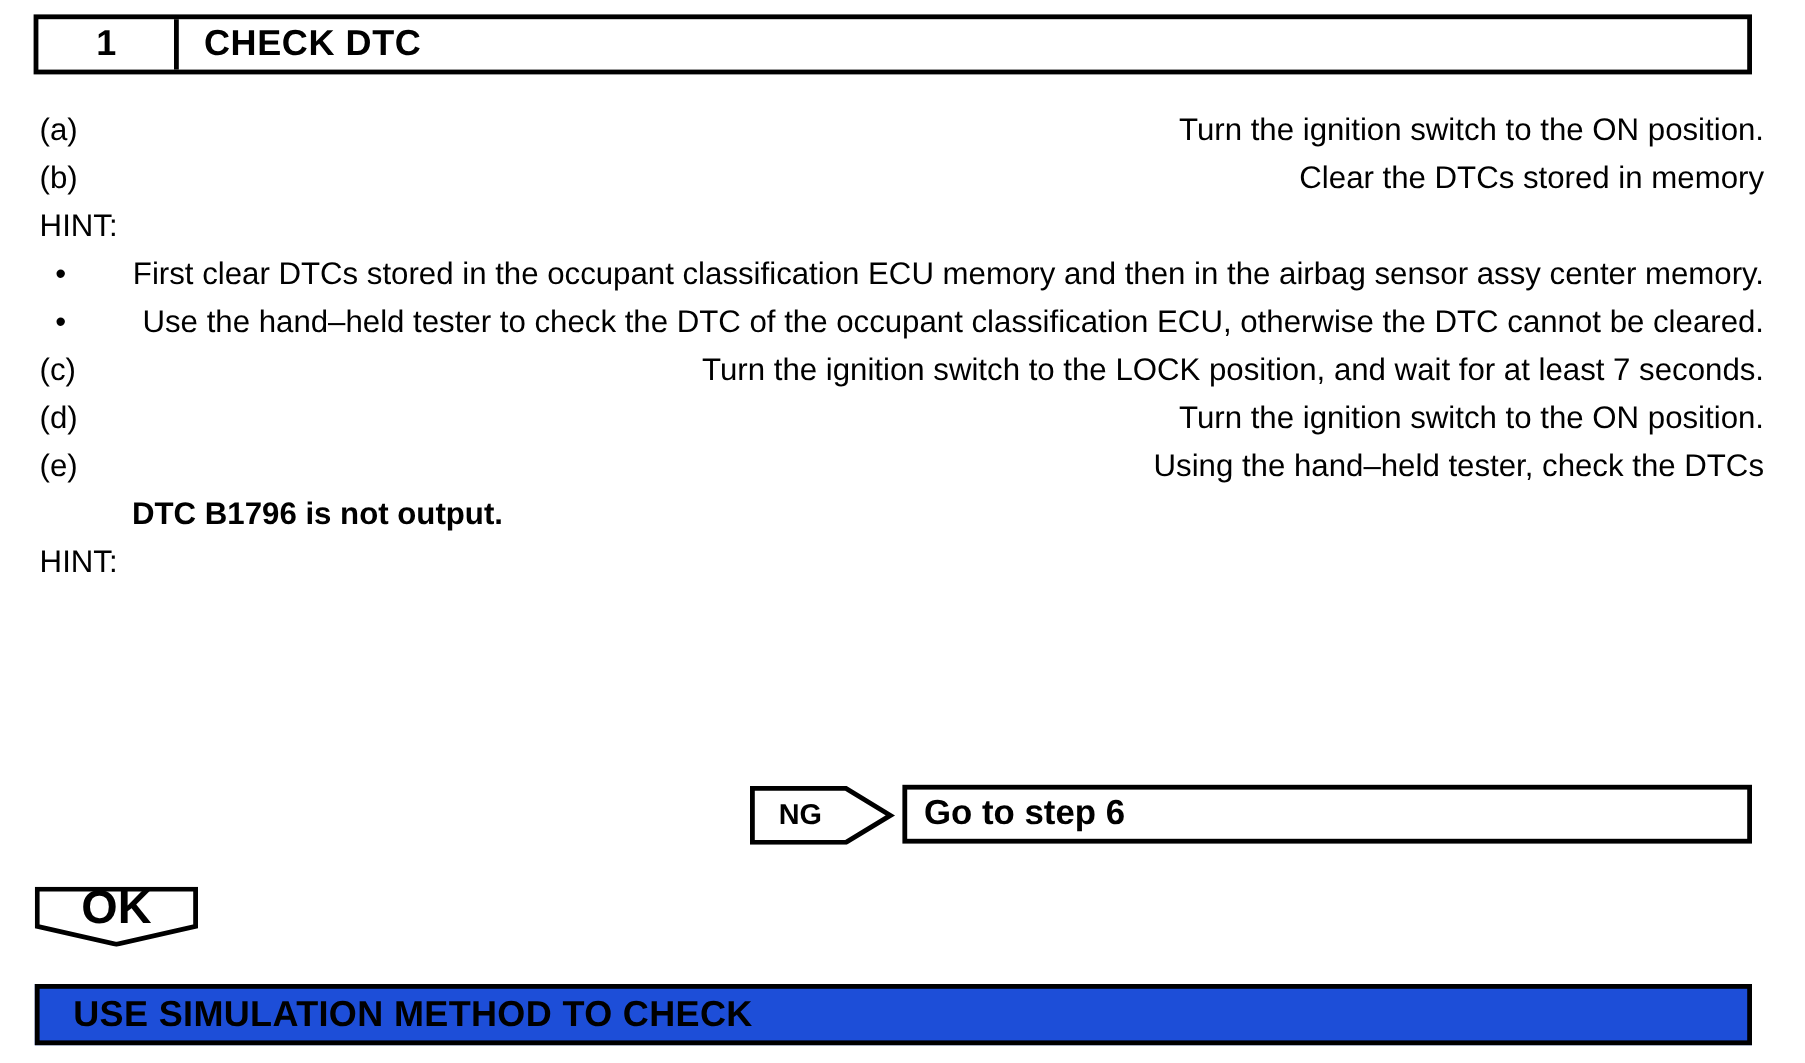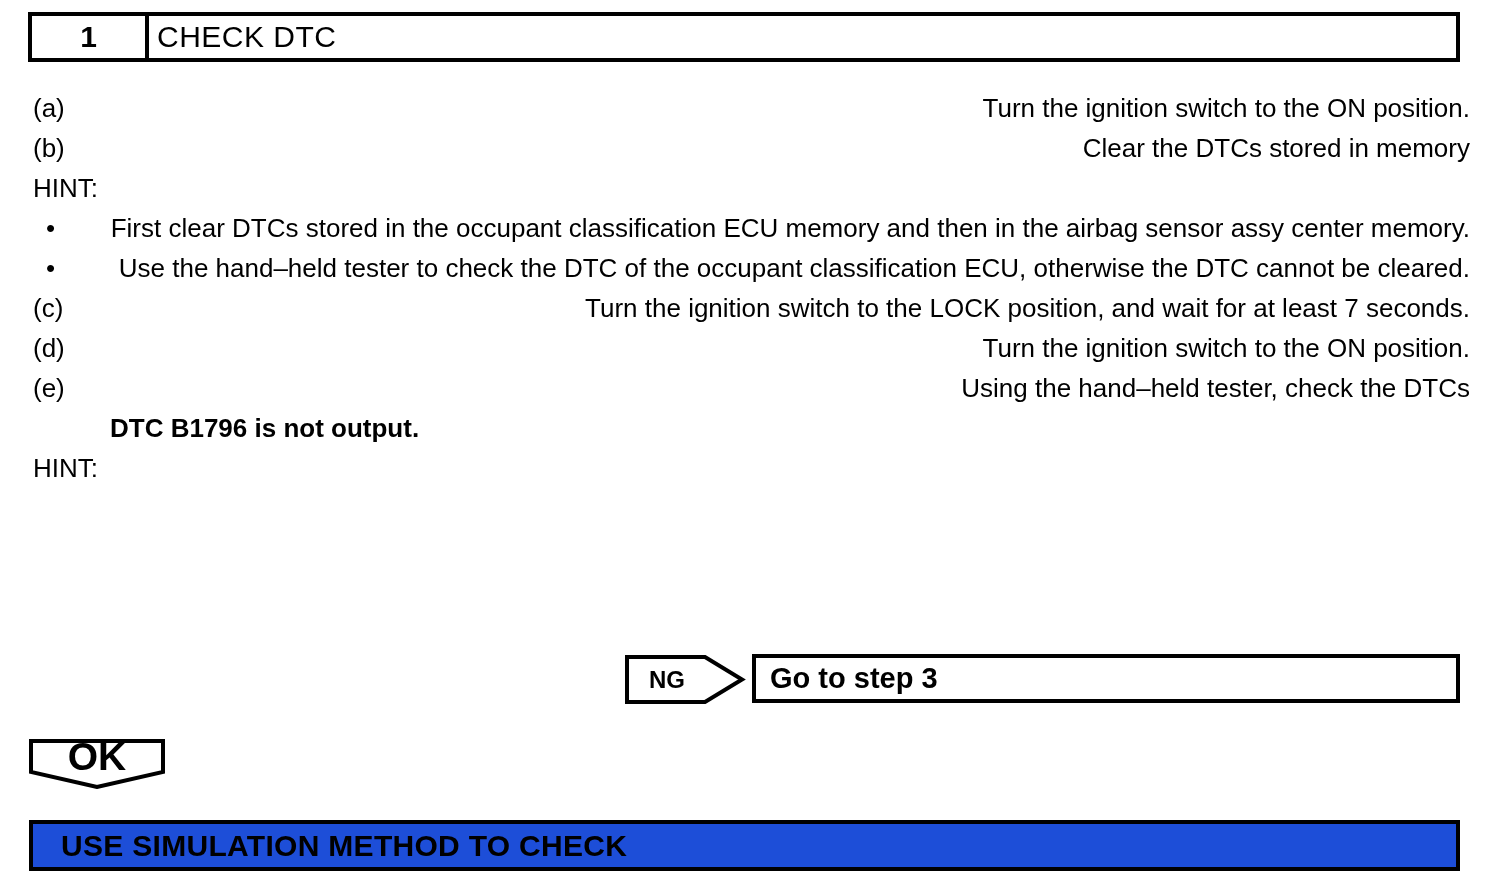--- a/index.html
+++ b/index.html
@@ -15,22 +15,22 @@
   .header-box {
     position:absolute; left:28px; top:12px; width:1432px; height:50px;
     border:4px solid #000; box-sizing:border-box; display:flex; background:#fff;
   }
   .header-num {
     width:113px; flex-shrink:0; border-right:4px solid #000;
     display:flex; align-items:center; justify-content:center;
     font-weight:bold; font-size:30px;
   }
   .header-title {
-    flex:1; display:flex; align-items:center; padding-left:8px;
-    font-weight:normal; font-size:30px; letter-spacing:0.5px;
+    flex:1; display:flex; align-items:center; padding-left:21px;
+    font-weight:bold; font-size:30px; letter-spacing:0.5px;
   }
 
   
   .body {
     position:absolute; left:33px; top:88px; width:1437px;
     font-size:26px; line-height:40px;
   }
   .row { display:flex; }
   .lbl { width:77px; flex-shrink:0; }
   .lbl.bullet { padding-left:13px; box-sizing:border-box; }
@@ -130,21 +130,21 @@
 
   </div>
 
   <div class="ng-shape-wrap">
     <svg width="121" height="49" viewBox="0 0 121 49">
       <polygon points="2,2 80,2 117,24.5 80,47 2,47" fill="#ffffff" stroke="#000000" stroke-width="4" stroke-linejoin="miter"></polygon>
     </svg>
     <div class="ng-label">NG</div>
   </div>
   <div class="ng-action-box">
-    <span>Go to step 3</span>
+    <span>Go to step 6</span>
   </div>
 
   <div class="ok-shape-wrap">
     <svg width="136" height="50" viewBox="0 0 136 50">
       <polygon points="2,2 134,2 134,33 68,48 2,33" fill="#ffffff" stroke="#000000" stroke-width="4" stroke-linejoin="miter"></polygon>
     </svg>
     <div class="ok-label">OK</div>
   </div>
 
   <div class="next-box">

